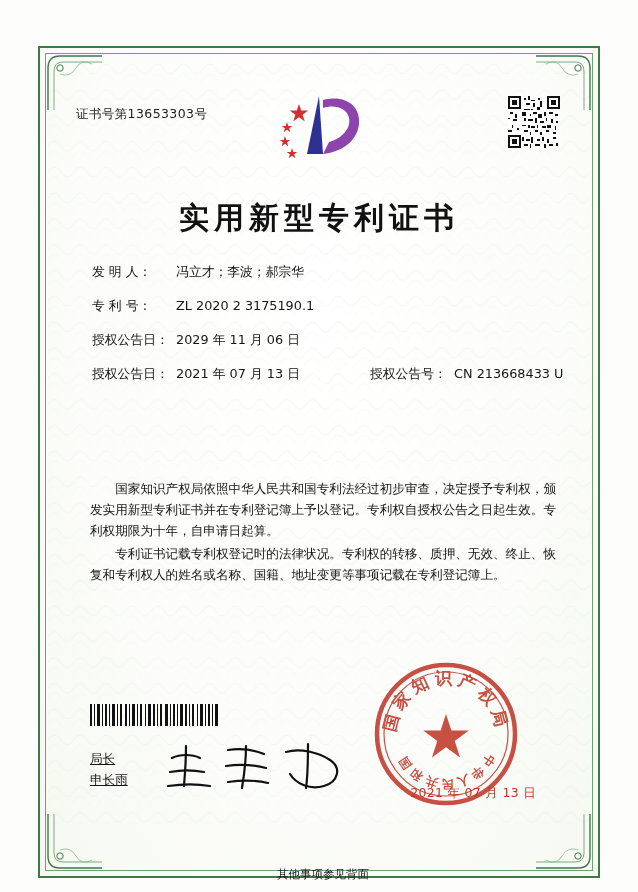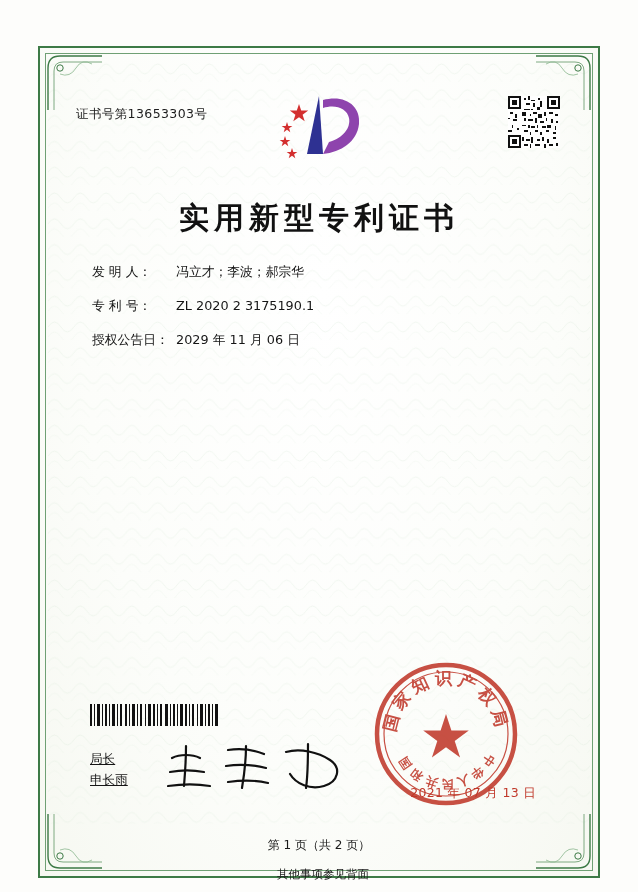--- a/index.html
+++ b/index.html
@@ -361,23 +361,35 @@
         <span class="field-value">ZL 2020 2 3175190.1</span>
       </div>
 
       <div class="field-row">
         <span class="field-label">授权公告日：</span>
         <span class="field-value">2029 年 11 月 06 日</span>
       </div>
 
 
 
+      <div class="field-row">
+        <span class="field-label">授权公告日：</span>
+        <span class="field-value">2021 年 07 月 13 日</span>
+        <span class="inline-second">
+          <span class="field-label">授权公告号：</span>
+          <span class="field-value">CN 213668433 U</span>
+        </span>
+      </div>
 
     </div>
 
+    <div class="paragraphs">
+      <p>国家知识产权局依照中华人民共和国专利法经过初步审查，决定授予专利权，颁发实用新型专利证书并在专利登记簿上予以登记。专利权自授权公告之日起生效。专利权期限为十年，自申请日起算。</p>
+      <p>专利证书记载专利权登记时的法律状况。专利权的转移、质押、无效、终止、恢复和专利权人的姓名或名称、国籍、地址变更等事项记载在专利登记簿上。</p>
+    </div>
 
     <svg class="barcode" viewBox="0 0 128 22" shape-rendering="crispEdges">
       <g fill="#111111">
         <rect x="0" y="0" width="2" height="22"></rect>
           <rect x="4" y="0" width="1" height="22"></rect>
         <rect x="7" y="0" width="3" height="22"></rect>
           <rect x="12" y="0" width="1" height="22"></rect>
         <rect x="15" y="0" width="2" height="22"></rect>
           <rect x="19" y="0" width="1" height="22"></rect>
         <rect x="22" y="0" width="3" height="22"></rect>
@@ -443,19 +455,18 @@
           <textPath href="#sealBottom" startOffset="50%" text-anchor="middle">中华人民共和国</textPath>
         </text>
         <g fill="#c0392b">
           <path d="M74 54 l5.4 16.6 17.4 0 -14.1 10.3 5.4 16.6 -14.1-10.3 -14.1 10.3 5.4-16.6 -14.1-10.3 17.4 0 z"></path>
         </g>
       </g>
     </svg>
 
     <div class="seal-date">2021 年 07 月 13 日</div>
 
-    <div class="page-num">第 1 页（共 2 页）</div>
 
   </div>
 
   <div class="back-note">其他事项参见背面</div>
 
 </div>
 
 </body></html>

